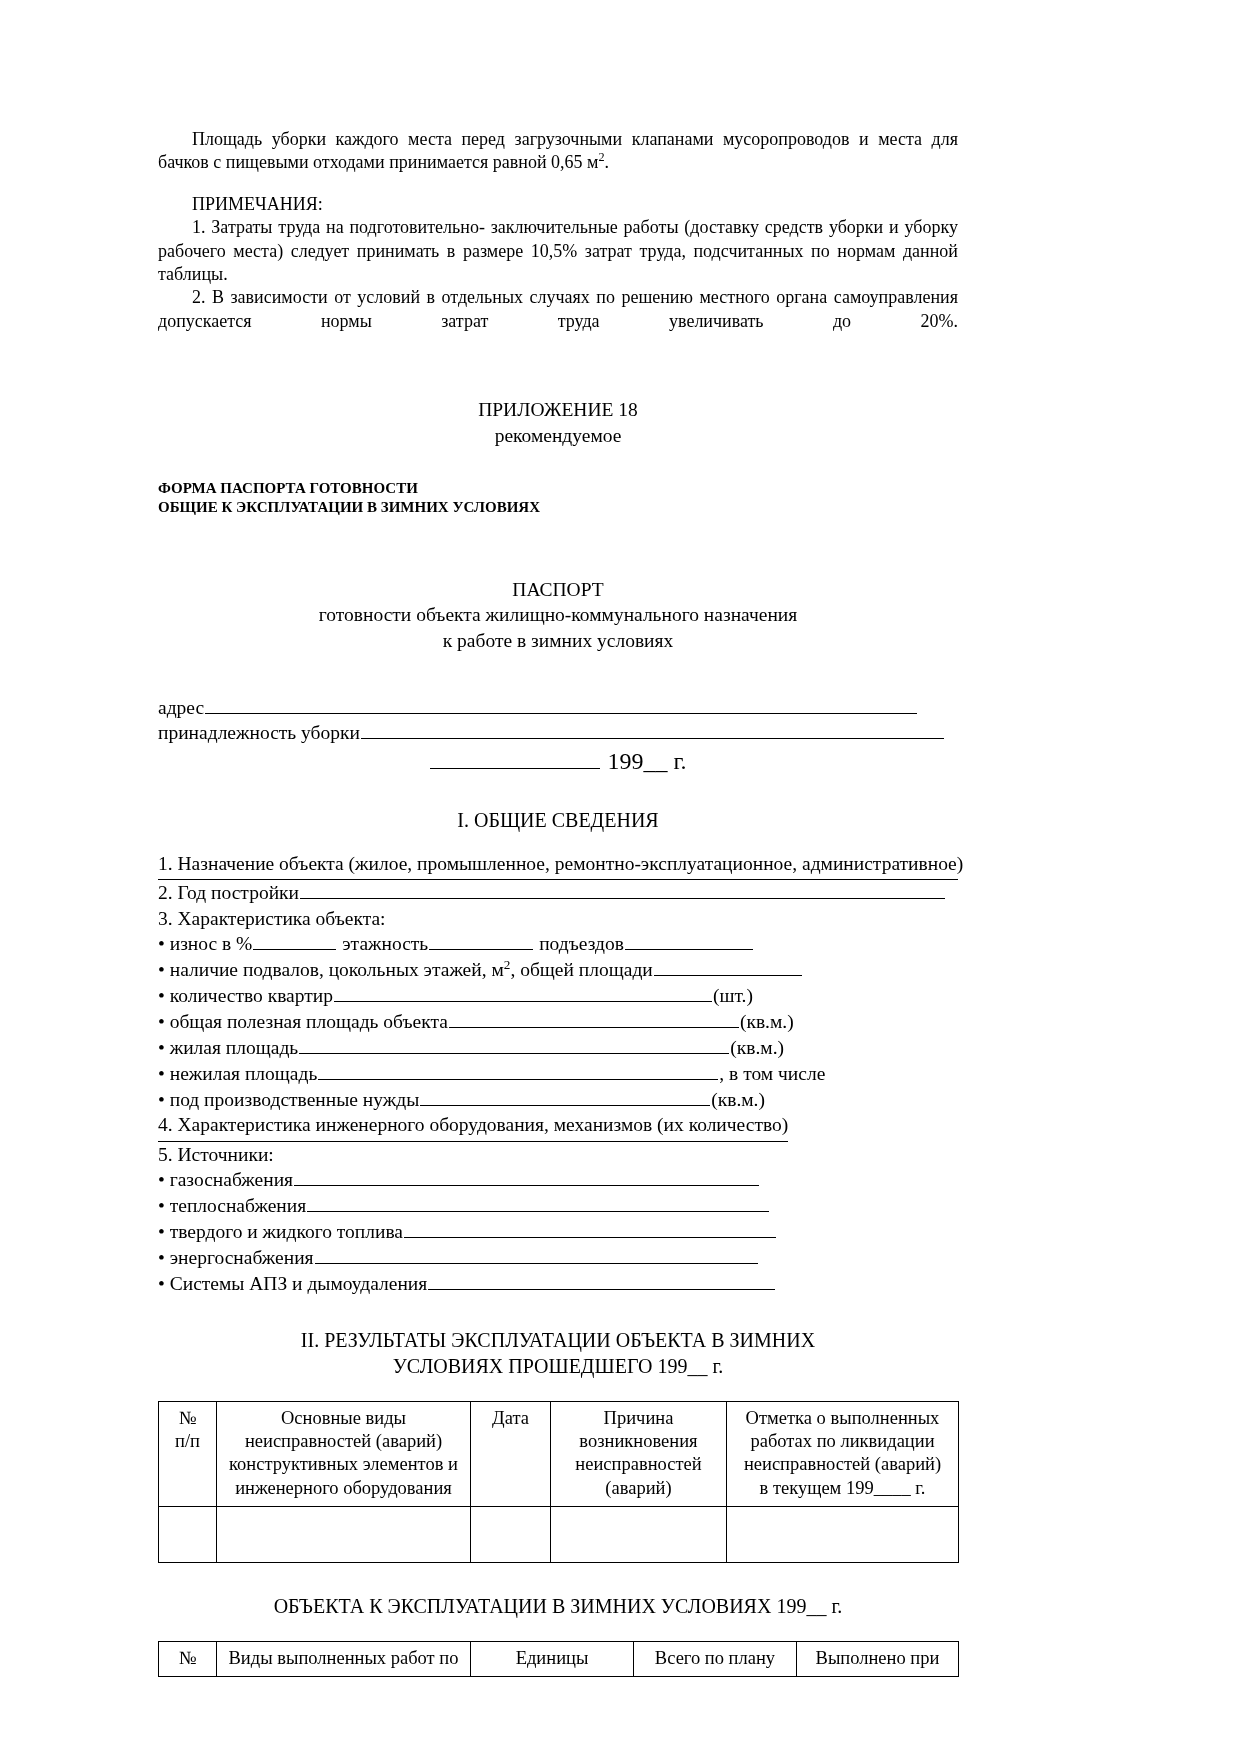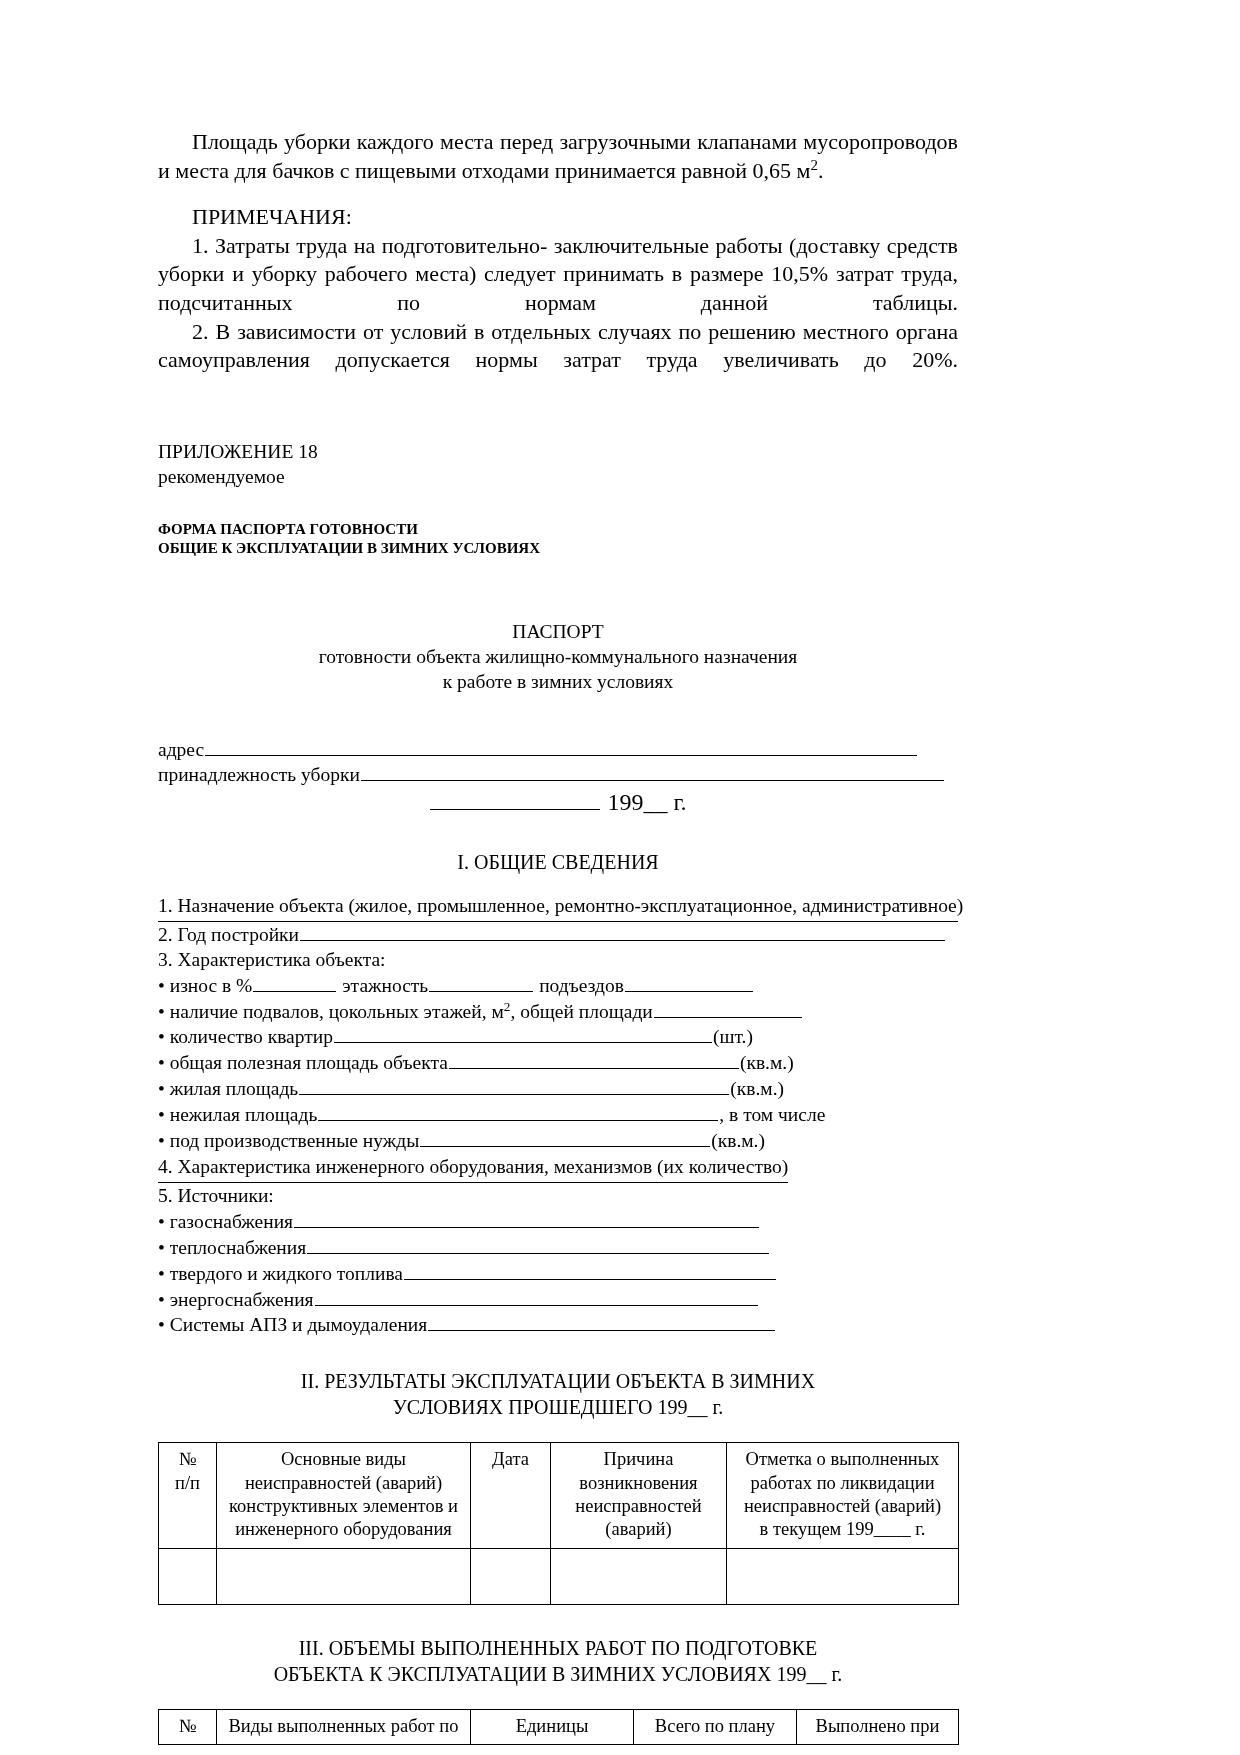--- a/index.html
+++ b/index.html
@@ -24,36 +24,36 @@
     padding: 128px 150px 0 158px;
   }
   .content {
     width: 800px;
     position: relative;
   }
 
   
   p {
     margin: 0;
-    font-size: 22px;
+    font-size: 18px;
     line-height: 1.30;
     text-align: justify;
     text-indent: 34px;
   }
   .noindent { text-indent: 0; }
   .justify-full { text-align: justify; text-align-last: justify; }
 
   .sup { font-size: 0.68em; vertical-align: super; line-height: 0; }
   .gap-m  { height: 18px; }
   .gap-l  { height: 30px; }
   .gap-xl { height: 44px; }
 
   
   .appendix {
-    text-align: left;
+    text-align: center;
     font-size: 19.5px;
     line-height: 1.32;
     text-indent: 0;
   }
 
   
   .title-bold {
     text-align: left;
     font-weight: bold;
     font-size: 15px;
@@ -275,21 +275,20 @@
           <td></td>
           <td></td>
           <td></td>
           <td></td>
         </tr>
       </tbody>
     </table>
 
     <div class="gap-l"></div>
 
-    <p class="section-head">III. ОБЪЕМЫ ВЫПОЛНЕННЫХ РАБОТ ПО ПОДГОТОВКЕ</p>
     <p class="section-head">ОБЪЕКТА К ЭКСПЛУАТАЦИИ В ЗИМНИХ УСЛОВИЯХ 199__ г.</p>
 
     <div class="tbl-gap"></div>
 
     <table class="doc">
       <colgroup>
         <col style="width:58px">
         <col style="width:254px">
         <col style="width:163px">
         <col style="width:163px">

